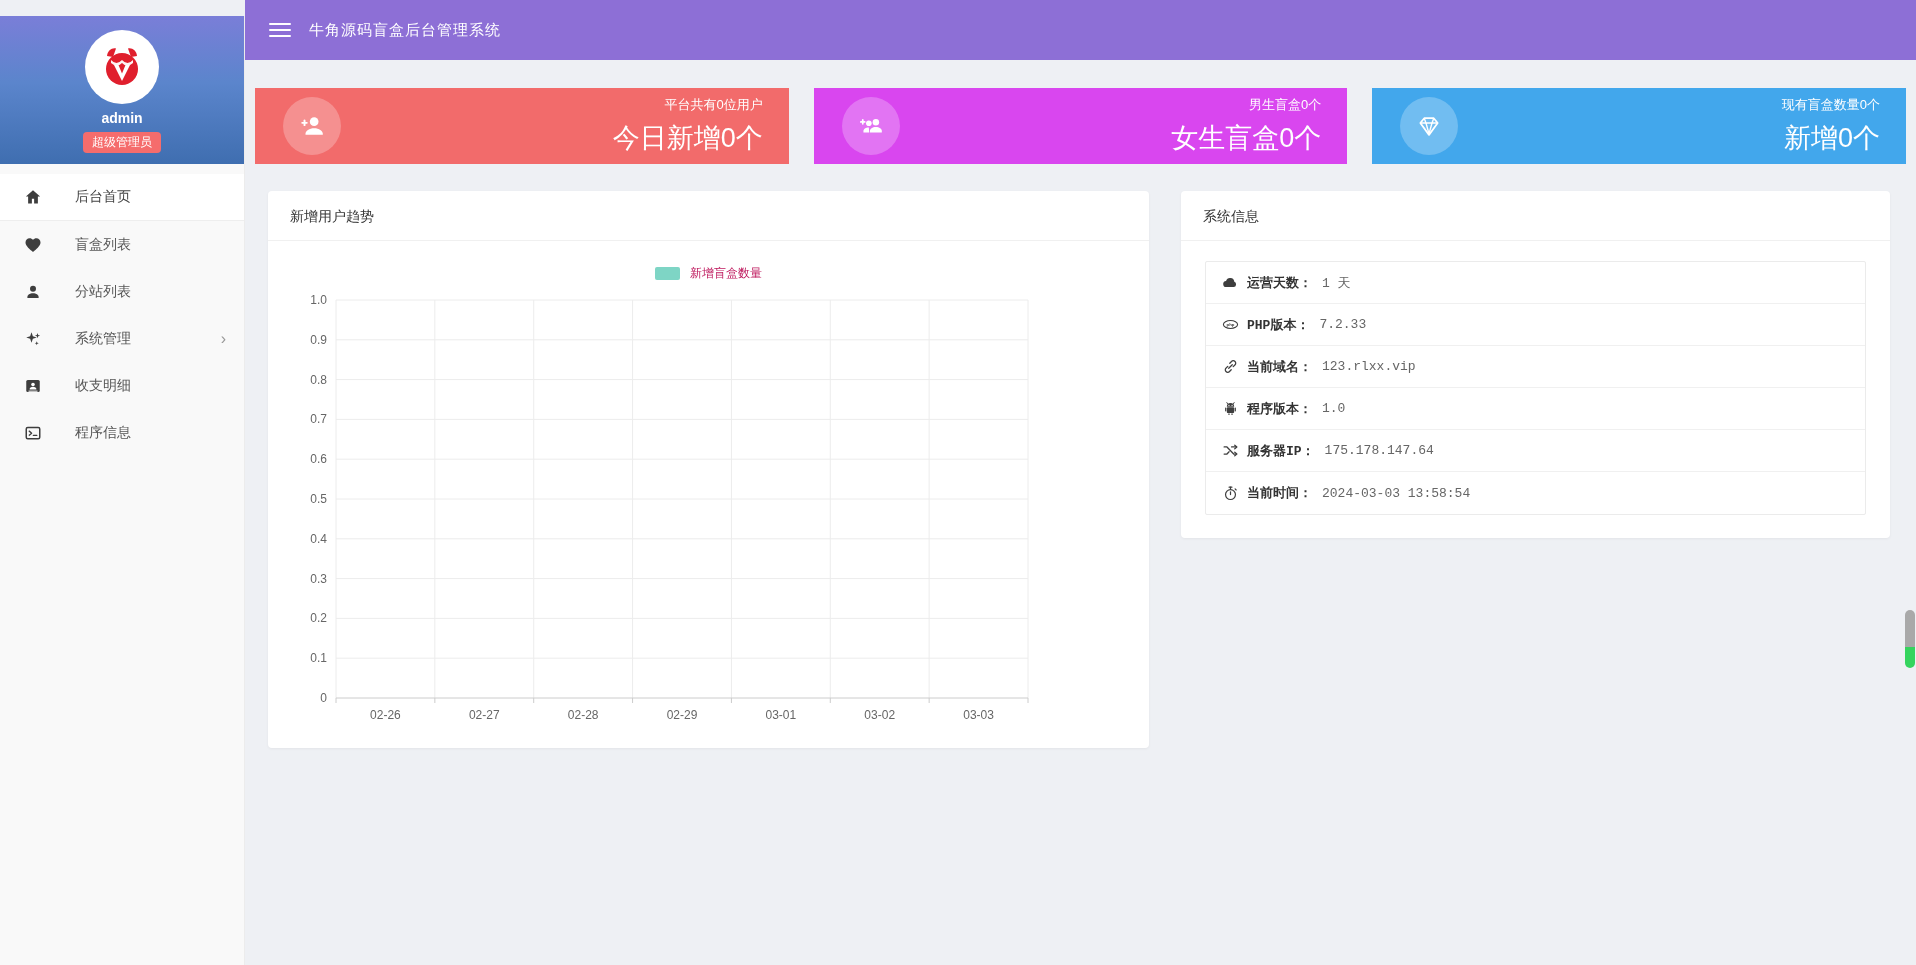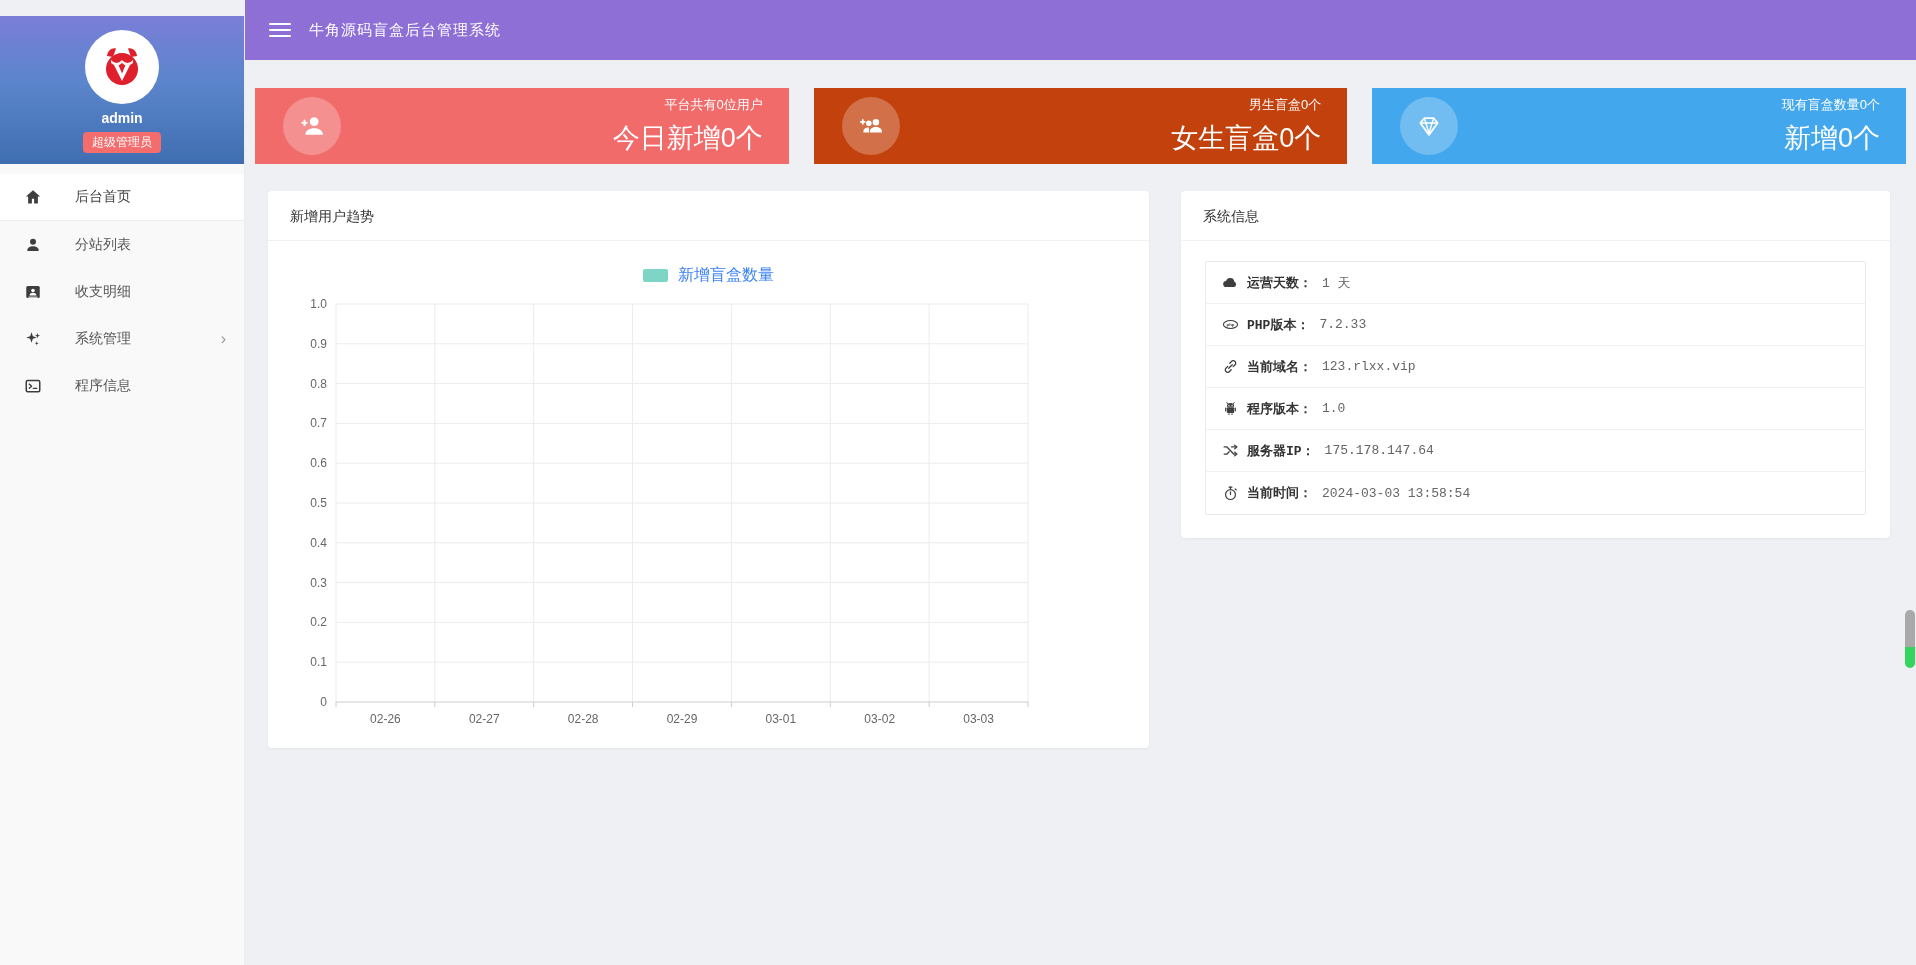--- a/index.html
+++ b/index.html
@@ -45,21 +45,21 @@
   .stat-big { font-size:27px; }
 
   .panels-row { display:flex; gap:32px; margin:27px 26px 0 23px; align-items:flex-start; }
   .panel { background:#fff; border-radius:4px; box-shadow:0 1px 3px rgba(0,0,0,0.05); }
   .panel-head { padding:17px 22px 14px 22px; font-size:14px; color:#333;
     border-bottom:1px solid #f0f0f0; }
   .chart-panel { width:881px; height:557px; }
   .legend-row { display:flex; align-items:center; justify-content:center; gap:10px;
     margin-top:24px; }
   .legend-swatch { width:25px; height:13px; border-radius:2px; }
-  .legend-label { font-size:16px; color:#3b82f6;text-align:center; }
+  .legend-label { font-size:12px; color:#be185d;text-align:center; }
   .chart-wrap { padding:6px 20px 0 20px; }
 
   .system-panel { flex:1; height:347px; }
   .sys-list { margin:20px 24px; border:1px solid #ebebeb; border-radius:2px; }
   .sys-row { display:flex; align-items:center; height:42px; padding:0 16px;
     border-bottom:1px solid #f0f0f0; font-size:13px;font-family:Liberation Mono, monospace; }
   .sys-row:last-child { border-bottom:none; }
   .sys-row .si-icon { width:17px; height:17px; margin-right:8px; display:flex; flex:none; }
   .sys-label { font-weight:bold; color:#333; }
   .sys-value { color:#666; margin-left:10px; }
@@ -95,47 +95,55 @@
       <span class="mi-icon">
         <svg viewBox="0 0 24 24" width="18" height="18">
             <path d="M12 3l9.5 8.3h-3v9.2h-5v-6.2h-3v6.2h-5v-9.2h-3z" fill="#3e3e3e"></path>
           </svg>
       </span>
       <span class="mi-label">后台首页</span>
     </li>
     <li class="menu-item">
       <span class="mi-icon">
         <svg viewBox="0 0 24 24" width="18" height="18">
+            <path d="M12 21.3l-1.4-1.3C5.4 15.4 2 12.3 2 8.5 2 5.4 4.4 3 7.5 3c1.7 0 3.4.8 4.5 2.1C13.1 3.8 14.8 3 16.5 3 19.6 3 22 5.4 22 8.5c0 3.8-3.4 6.9-8.6 11.5L12 21.3z" fill="#3e3e3e"></path>
+          </svg>
+      </span>
+      <span class="mi-label">盲盒列表</span>
+    </li>
+    <li class="menu-item">
+      <span class="mi-icon">
+        <svg viewBox="0 0 24 24" width="18" height="18">
             <circle cx="12" cy="7.5" r="4" fill="#3e3e3e"></circle>
             <path d="M12 13.5c-4.4 0-7.5 2.3-7.5 5V20h15v-1.5c0-2.7-3.1-5-7.5-5z" fill="#3e3e3e"></path>
           </svg>
       </span>
       <span class="mi-label">分站列表</span>
+    </li>
+    <li class="menu-item">
+      <span class="mi-icon">
+        <svg viewBox="0 0 24 24" width="18" height="18">
+            <path d="M10 3l1.8 5.2L17 10l-5.2 1.8L10 17l-1.8-5.2L3 10l5.2-1.8z" fill="#3e3e3e"></path>
+            <path d="M18 4l.9 2.6L21.5 7.5l-2.6.9L18 11l-.9-2.6L14.5 7.5l2.6-.9z" fill="#3e3e3e"></path>
+            <path d="M17 15l.7 2 2 .7-2 .7-.7 2-.7-2-2-.7 2-.7z" fill="#3e3e3e"></path>
+          </svg>
+      </span>
+      <span class="mi-label">系统管理</span>
+      <span class="chev">›</span>
     </li>
     <li class="menu-item">
       <span class="mi-icon">
         <svg viewBox="0 0 24 24" width="18" height="18">
             <rect x="3" y="4" width="18" height="16" rx="2" fill="#3e3e3e"></rect>
             <circle cx="12" cy="10" r="2.4" fill="#fff"></circle>
             <path d="M7.5 16.2c0-1.9 2-3.1 4.5-3.1s4.5 1.2 4.5 3.1v.6h-9z" fill="#fff"></path>
             <rect x="6" y="18.2" width="12" height="1.4" fill="#fff"></rect>
           </svg>
       </span>
       <span class="mi-label">收支明细</span>
-    </li>
-    <li class="menu-item">
-      <span class="mi-icon">
-        <svg viewBox="0 0 24 24" width="18" height="18">
-            <path d="M10 3l1.8 5.2L17 10l-5.2 1.8L10 17l-1.8-5.2L3 10l5.2-1.8z" fill="#3e3e3e"></path>
-            <path d="M18 4l.9 2.6L21.5 7.5l-2.6.9L18 11l-.9-2.6L14.5 7.5l2.6-.9z" fill="#3e3e3e"></path>
-            <path d="M17 15l.7 2 2 .7-2 .7-.7 2-.7-2-2-.7 2-.7z" fill="#3e3e3e"></path>
-          </svg>
-      </span>
-      <span class="mi-label">系统管理</span>
-      <span class="chev">›</span>
     </li>
     <li class="menu-item">
       <span class="mi-icon">
         <svg viewBox="0 0 24 24" width="18" height="18">
             <rect x="3" y="4.5" width="18" height="15" rx="2" fill="none" stroke="#3e3e3e" stroke-width="2"></rect>
             <path d="M7 9.5l3.2 2.7L7 14.9" fill="none" stroke="#3e3e3e" stroke-width="1.8" stroke-linecap="round" stroke-linejoin="round"></path>
             <line x1="12.5" y1="15.2" x2="17" y2="15.2" stroke="#3e3e3e" stroke-width="1.8" stroke-linecap="round"></line>
           </svg>
       </span>
       <span class="mi-label">程序信息</span>
@@ -162,21 +170,21 @@
             <path d="M14 14c-4.5 0-8 2.3-8 5.2V20h16v-.8c0-2.9-3.5-5.2-8-5.2z" fill="#fff"></path>
             <rect x="4.2" y="6.1" width="1.8" height="6" rx="0.9" fill="#fff"></rect>
             <rect x="2.1" y="8.2" width="6" height="1.8" rx="0.9" fill="#fff"></rect>
           </svg>
       </div>
       <div class="stat-text">
         <div class="stat-sub">平台共有0位用户</div>
         <div class="stat-big">今日新增0个</div>
       </div>
     </div>
-    <div class="stat-card" id="card-1" style="background: #c2410c;">
+    <div class="stat-card" id="card-1" style="background: #d946ef;">
       <div class="stat-icon">
         <svg viewBox="0 0 24 24" width="26" height="26">
             <circle cx="16.5" cy="8.5" r="3" fill="#fff"></circle>
             <path d="M16.5 13c-3.2 0-5.5 1.6-5.5 3.6V18h11v-1.4c0-2-2.3-3.6-5.5-3.6z" fill="#fff"></path>
             <circle cx="10" cy="9.5" r="2.6" fill="#fff"></circle>
             <path d="M10 13.4c-2.9 0-5 1.5-5 3.2V18h5.3" fill="#fff"></path>
             <rect x="3.6" y="5.6" width="1.6" height="5.2" rx="0.8" fill="#fff"></rect>
             <rect x="1.8" y="7.4" width="5.2" height="1.6" rx="0.8" fill="#fff"></rect>
           </svg>
       </div>

